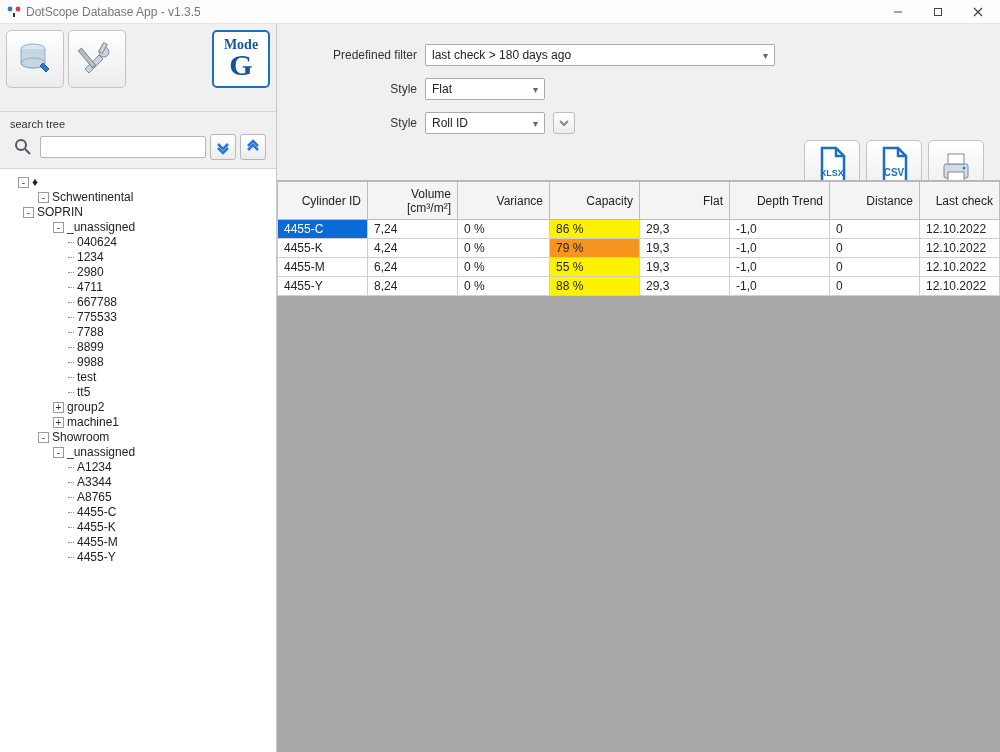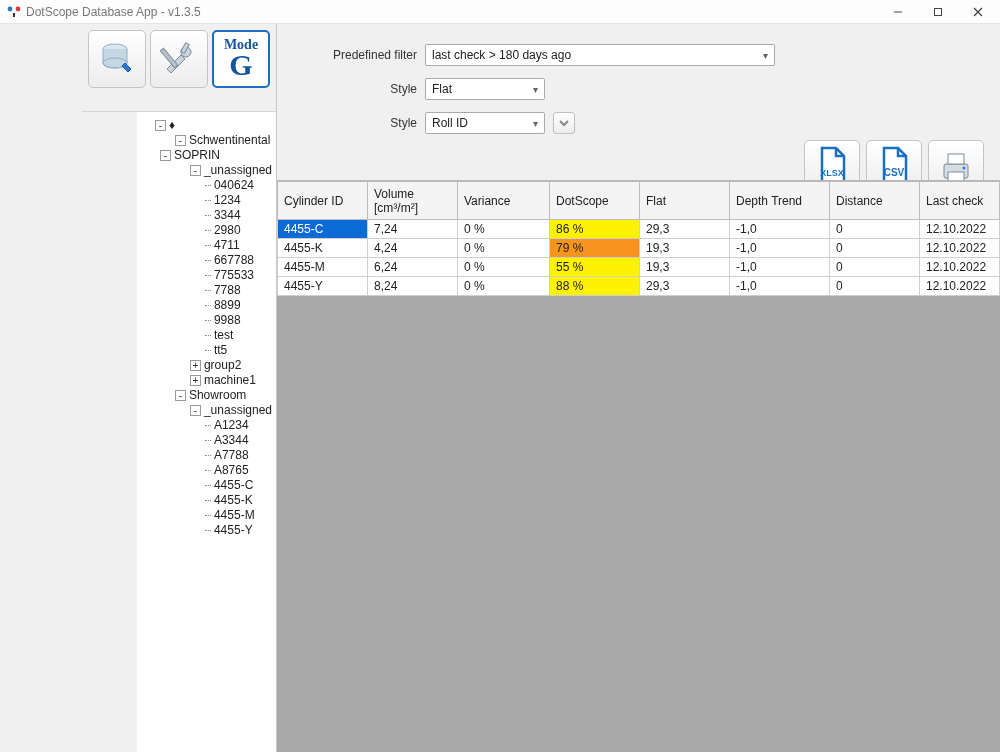--- a/index.html
+++ b/index.html
@@ -40,21 +40,20 @@
   .main-split {
     display: flex;
     height: calc(752px - 24px);
   }
   .left-panel {
     width: 280px;
     border-right: 1px solid #c8c8c8;
     background: #f0f0f0;
     display: flex;
     flex-direction: column;
-    align-items: flex-end;
   }
   .right-panel {
     flex: 1;
     display: flex;
     flex-direction: column;
     background: #f0f0f0;
   }
 
   
   .left-toolbar {
@@ -209,21 +208,21 @@
     width:100%;
     background:#fff;
     table-layout: fixed;
   }
   table.data th {
     background:#f4f4f4;
     border:1px solid #bcbcbc;
     font-weight: normal;
     font-size:12px;
     padding:0 6px;
-    text-align:left;
+    text-align:right;
     height:38px;
     vertical-align:middle;
   }
   table.data td {
     border:1px solid #cfcfcf;
     font-size:12px;
     padding:2px 6px;
     height:18px;
     background:#fff;
   }
@@ -285,45 +284,67 @@
           <rect x="24" y="4" width="4" height="10" fill="#c9d4de" stroke="#7f8c97" transform="rotate(30 26 9)"></rect>
           <rect x="8" y="8" width="4" height="22" fill="#b8c2cc" stroke="#7f8c97" transform="rotate(-40 10 19)"></rect>
         </svg>
       </div>
       <div class="mode-g">
         <span class="mode-label">Mode</span>
         <span class="mode-letter">G</span>
       </div>
     </div>
 
+    <div class="search-row">
+      <span class="search-label">search tree</span>
+      <div class="search-line">
+        <div class="search-icon-box">
+          <svg width="20" height="20" viewBox="0 0 20 20">
+            <circle cx="8" cy="8" r="5" fill="none" stroke="#556" stroke-width="2"></circle>
+            <line x1="12" y1="12" x2="17" y2="17" stroke="#556" stroke-width="2"></line>
+          </svg>
+        </div>
+        <input class="search-input" type="text" value="" style="">
+        <div class="chev-btn">
+          <svg width="16" height="16" viewBox="0 0 16 16" fill="none" stroke-width="2.5">
+              <polyline points="3,5 8,10 13,5"></polyline>
+              <polyline points="3,9 8,14 13,9"></polyline>
+            </svg>
+        </div>
+        <div class="chev-btn">
+          <svg width="16" height="16" viewBox="0 0 16 16" fill="none" stroke-width="2.5">
+              <polyline points="3,11 8,6 13,11"></polyline>
+              <polyline points="3,7 8,2 13,7"></polyline>
+            </svg>
+        </div>
+      </div>
+    </div>
 
     <div class="tree" id="tree">
         <div class="tree-node"><span class="exp-spacer"></span><span class="expander">-</span><span class="tree-label">♦</span></div>
         <div class="tree-node"><span class="tree-indent" style="width:34px"></span><span class="expander">-</span><span class="tree-label">Schwentinental</span></div>
         <div class="tree-node"><span class="tree-indent" style="width:19px"></span><span class="expander">-</span><span class="tree-label">SOPRIN</span></div>
         <div class="tree-node"><span class="tree-indent" style="width:49px"></span><span class="expander">-</span><span class="tree-label">_unassigned</span></div>
         <div class="tree-node"><span class="tree-indent" style="width:64px"></span><span class="leaf-dot"></span><span class="tree-label">040624</span></div>
         <div class="tree-node"><span class="tree-indent" style="width:64px"></span><span class="leaf-dot"></span><span class="tree-label">1234</span></div>
-        <div class="tree-node"><span class="tree-indent" style="width:64px"></span><span class="leaf-dot"></span><span class="tree-label">3344</span></div>
         <div class="tree-node"><span class="tree-indent" style="width:64px"></span><span class="leaf-dot"></span><span class="tree-label">2980</span></div>
         <div class="tree-node"><span class="tree-indent" style="width:64px"></span><span class="leaf-dot"></span><span class="tree-label">4711</span></div>
         <div class="tree-node"><span class="tree-indent" style="width:64px"></span><span class="leaf-dot"></span><span class="tree-label">667788</span></div>
         <div class="tree-node"><span class="tree-indent" style="width:64px"></span><span class="leaf-dot"></span><span class="tree-label">775533</span></div>
         <div class="tree-node"><span class="tree-indent" style="width:64px"></span><span class="leaf-dot"></span><span class="tree-label">7788</span></div>
         <div class="tree-node"><span class="tree-indent" style="width:64px"></span><span class="leaf-dot"></span><span class="tree-label">8899</span></div>
         <div class="tree-node"><span class="tree-indent" style="width:64px"></span><span class="leaf-dot"></span><span class="tree-label">9988</span></div>
         <div class="tree-node"><span class="tree-indent" style="width:64px"></span><span class="leaf-dot"></span><span class="tree-label">test</span></div>
         <div class="tree-node"><span class="tree-indent" style="width:64px"></span><span class="leaf-dot"></span><span class="tree-label">tt5</span></div>
         <div class="tree-node"><span class="tree-indent" style="width:49px"></span><span class="expander">+</span><span class="tree-label">group2</span></div>
         <div class="tree-node"><span class="tree-indent" style="width:49px"></span><span class="expander">+</span><span class="tree-label">machine1</span></div>
         <div class="tree-node"><span class="tree-indent" style="width:34px"></span><span class="expander">-</span><span class="tree-label">Showroom</span></div>
         <div class="tree-node"><span class="tree-indent" style="width:49px"></span><span class="expander">-</span><span class="tree-label">_unassigned</span></div>
         <div class="tree-node"><span class="tree-indent" style="width:64px"></span><span class="leaf-dot"></span><span class="tree-label">A1234</span></div>
         <div class="tree-node"><span class="tree-indent" style="width:64px"></span><span class="leaf-dot"></span><span class="tree-label">A3344</span></div>
-        <div class="tree-node"><span class="tree-indent" style="width:64px"></span><span class="leaf-dot"></span><span class="tree-label">A7788</span></div>
         <div class="tree-node"><span class="tree-indent" style="width:64px"></span><span class="leaf-dot"></span><span class="tree-label">A8765</span></div>
         <div class="tree-node"><span class="tree-indent" style="width:64px"></span><span class="leaf-dot"></span><span class="tree-label">4455-C</span></div>
         <div class="tree-node"><span class="tree-indent" style="width:64px"></span><span class="leaf-dot"></span><span class="tree-label">4455-K</span></div>
         <div class="tree-node"><span class="tree-indent" style="width:64px"></span><span class="leaf-dot"></span><span class="tree-label">4455-M</span></div>
         <div class="tree-node"><span class="tree-indent" style="width:64px"></span><span class="leaf-dot"></span><span class="tree-label">4455-Y</span></div>
       </div>
   </div>
 
   <div class="right-panel">
 
@@ -393,21 +414,21 @@
           <col style="width:90px">
             <col style="width:100px">
             <col style="width:90px">
             <col style="width:80px">
         </colgroup>
         <thead>
             <tr id="thead-row">
               <th>Cylinder ID</th>
               <th>Volume<br>[cm³/m²]</th>
               <th>Variance</th>
-              <th>DotScope</th>
+              <th>Capacity</th>
               <th>Flat</th>
               <th>Depth Trend</th>
               <th>Distance</th>
               <th>Last check</th>
             </tr>
           </thead>
         <tbody id="tbody">
             <tr class="row-sel">
               <td>4455-C</td>
               <td>7,24</td>

